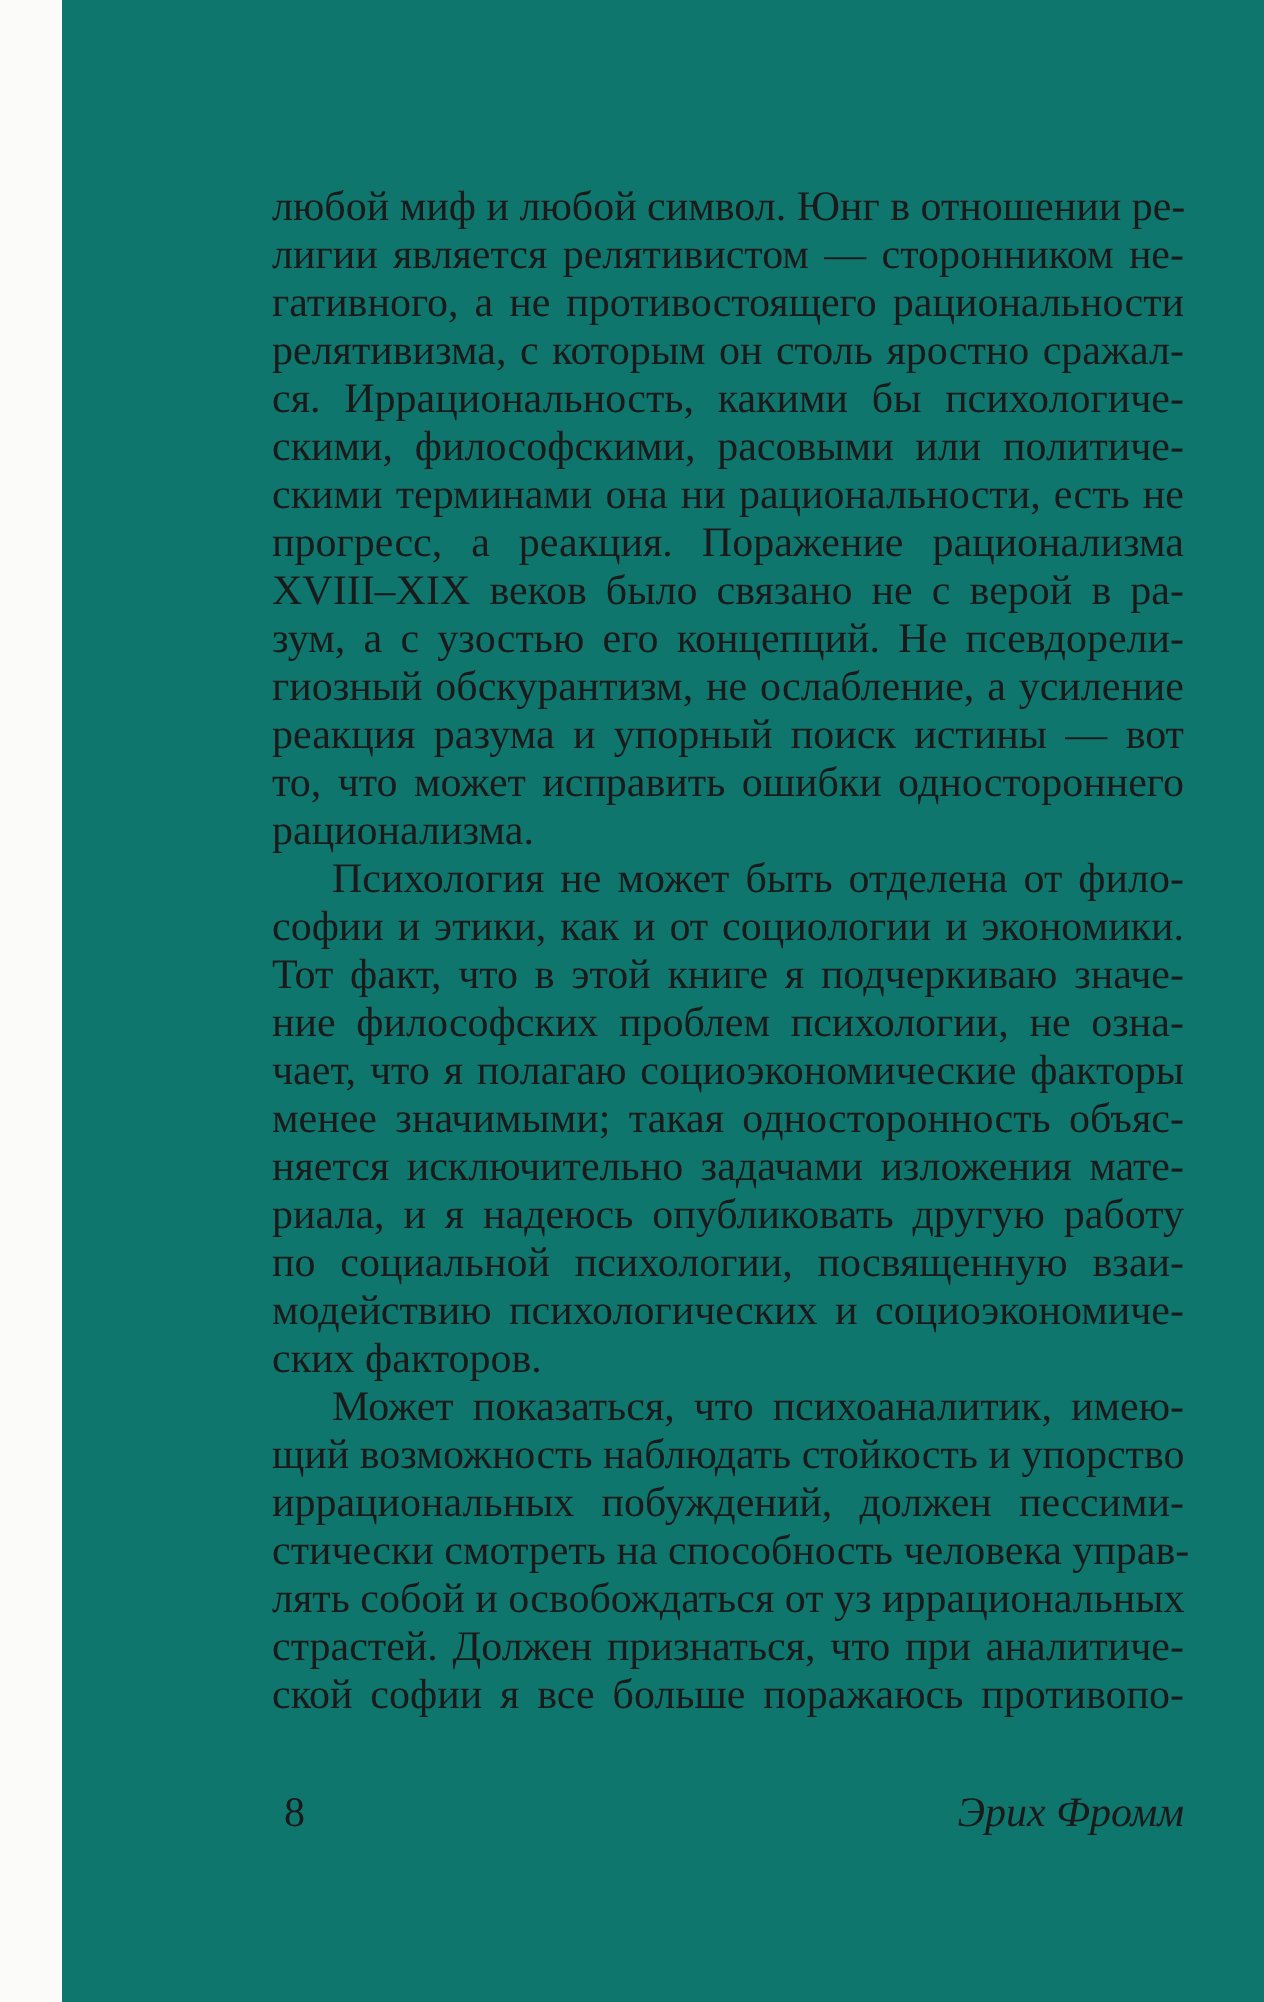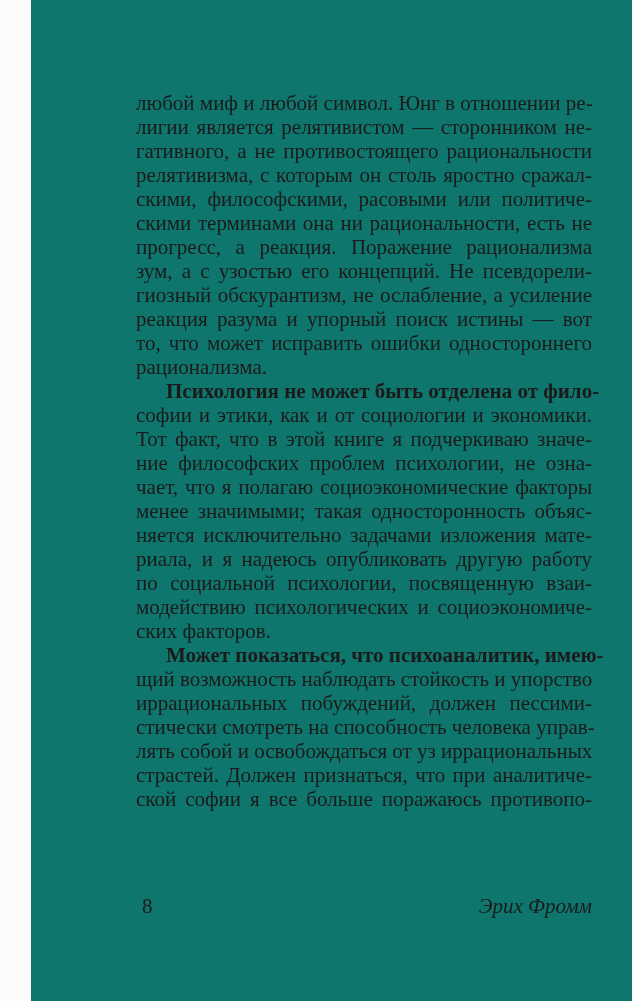--- a/index.html
+++ b/index.html
@@ -34,21 +34,20 @@
     line-height: 24px;
     height: 24px;
     white-space: nowrap;
     text-align: justify;
     text-align-last: justify;
     text-justify: inter-word;
     overflow: visible;
   }
   .line.indent {
     text-indent: 30px;
-    font-weight: bold;
   }
   .line.para-end {
     text-align: right;
     text-align-last: left;
   }
   .footer {
     position: absolute;
     left: 105px;
     top: 893px;
     width: 456px;
@@ -70,23 +69,25 @@
 </head>
 <body>
 
 <div class="page">
 
   <div class="text-block" id="text-block">
       <div class="line">любой миф и любой символ. Юнг в отношении ре-</div>
       <div class="line">лигии является релятивистом — сторонником не-</div>
       <div class="line">гативного, а не противостоящего рациональности</div>
       <div class="line">релятивизма, с которым он столь яростно сражал-</div>
+      <div class="line">ся. Иррациональность, какими бы психологиче-</div>
       <div class="line">скими, философскими, расовыми или политиче-</div>
       <div class="line">скими терминами она ни рациональности, есть не</div>
       <div class="line">прогресс, а реакция. Поражение рационализма</div>
+      <div class="line">XVIII–XIX веков было связано не с верой в ра-</div>
       <div class="line">зум, а с узостью его концепций. Не псевдорели-</div>
       <div class="line">гиозный обскурантизм, не ослабление, а усиление</div>
       <div class="line">реакция разума и упорный поиск истины — вот</div>
       <div class="line">то, что может исправить ошибки одностороннего</div>
       <div class="line para-end">рационализма.</div>
       <div class="line indent">Психология не может быть отделена от фило-</div>
       <div class="line">софии и этики, как и от социологии и экономики.</div>
       <div class="line">Тот факт, что в этой книге я подчеркиваю значе-</div>
       <div class="line">ние философских проблем психологии, не озна-</div>
       <div class="line">чает, что я полагаю социоэкономические факторы</div>

